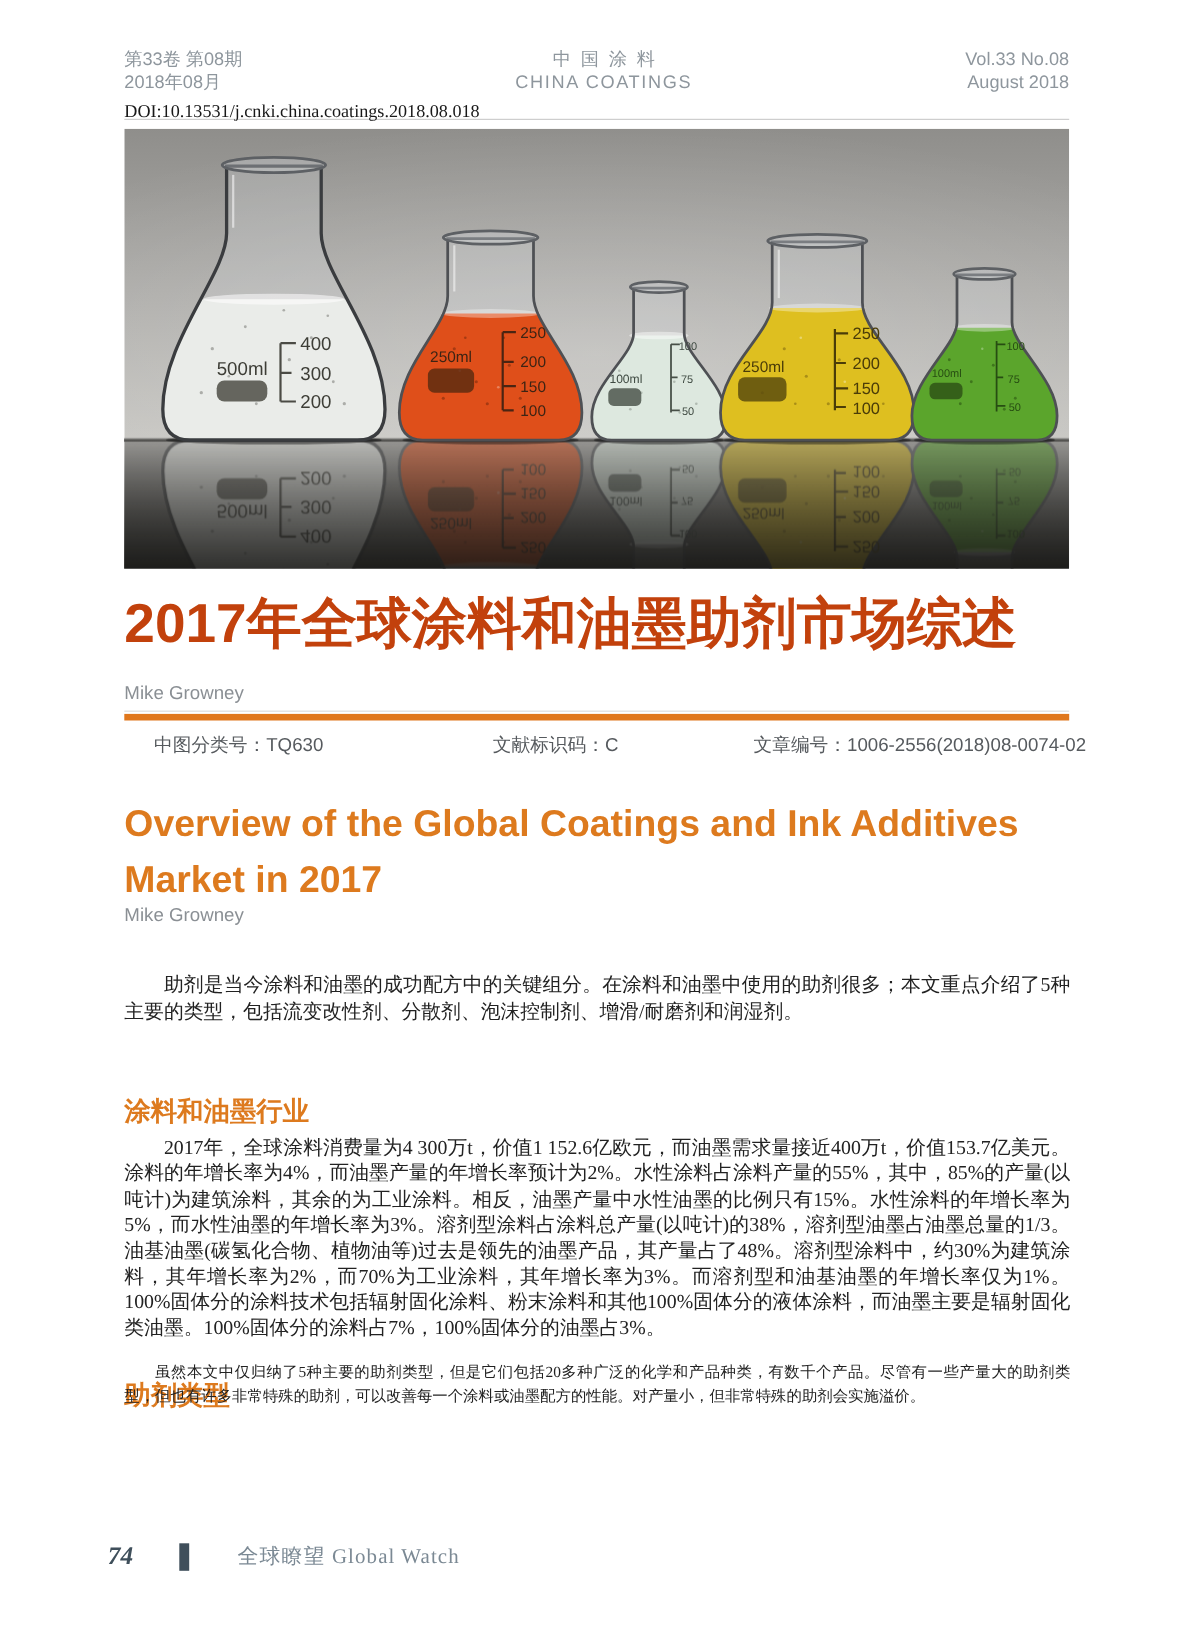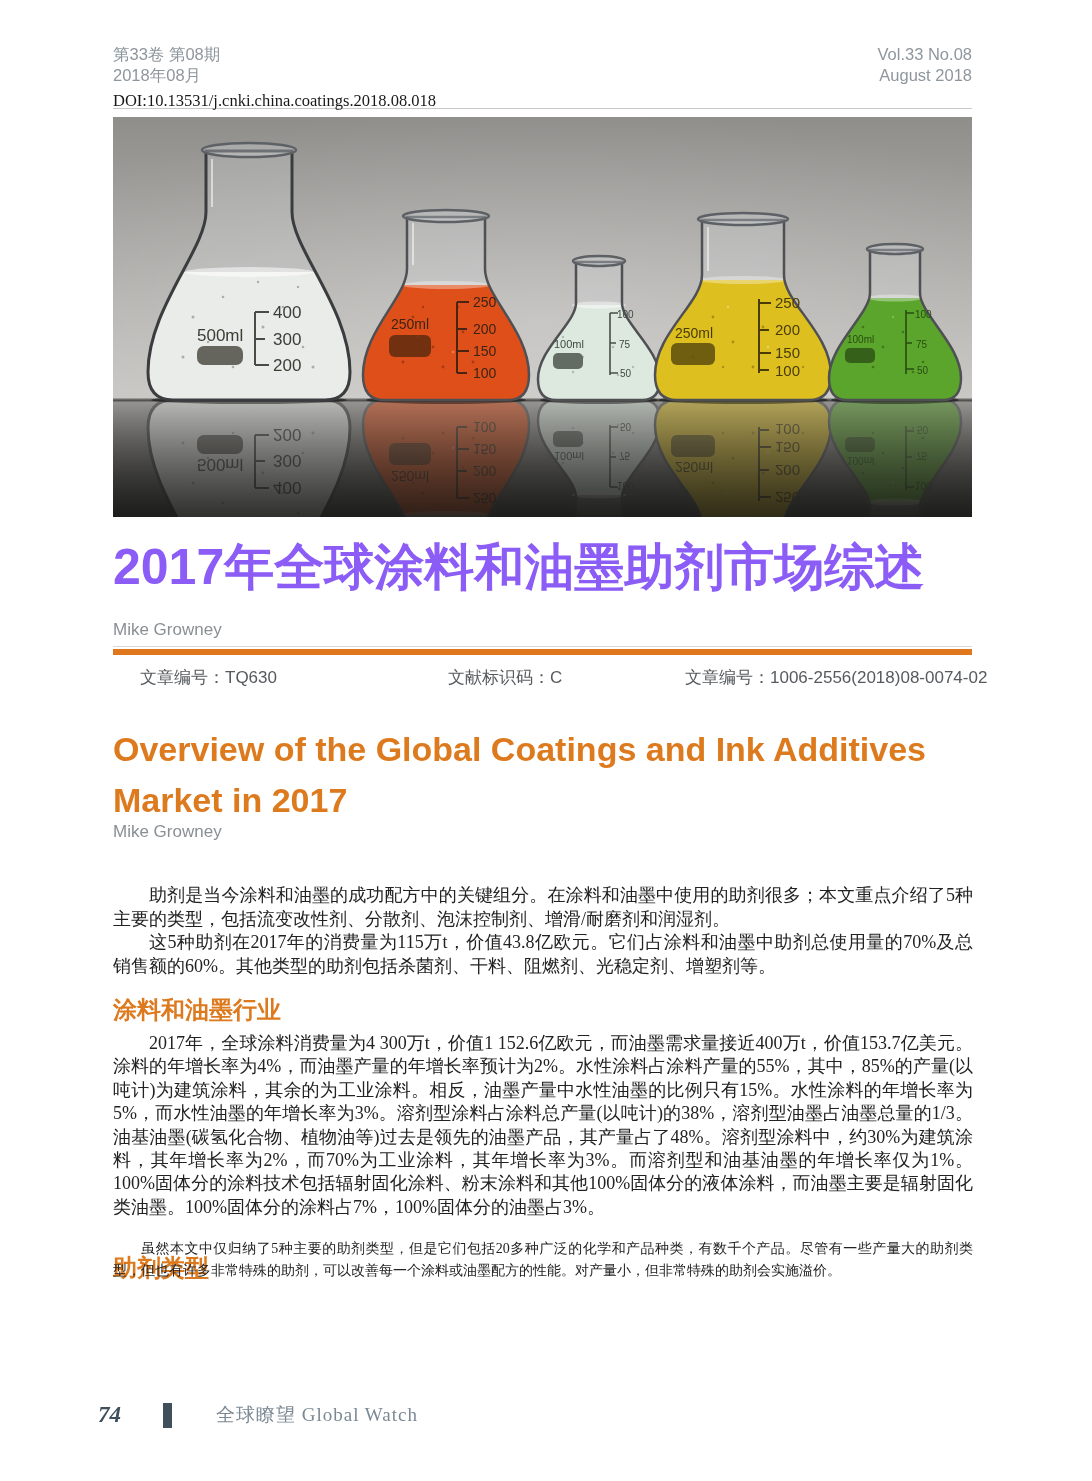--- a/index.html
+++ b/index.html
@@ -22,21 +22,21 @@
          font-family:"Liberation Serif", serif; }
 
   
   .photo { position:absolute; left:113px; top:117px; width:859px; height:400px; }
   .photo svg { display:block; width:859px; height:400px; }
   .photo text { font-family:"Liberation Sans", sans-serif; }
 
   
   .title-cn { position:absolute; left:113px; top:536px; width:870px;
               font-family:"Liberation Sans", sans-serif; font-weight:bold;
-              font-size:50px; line-height:62px; color:#8b5cf6; white-space:nowrap; }
+              font-size:50px; line-height:62px; color:#c2410c; white-space:nowrap; }
   .author1 { position:absolute; left:113px; top:620px; width:859px;
              font-family:"Liberation Sans", sans-serif; font-size:17px; color:#8a8f94;
              padding-bottom:6px; border-bottom:1px solid #d9d9d9; }
   .rule-orange { position:absolute; left:113px; top:649px; width:859px; height:6px;
                  background:#e0771c; }
   .meta { position:absolute; left:113px; top:666px; width:859px; height:22px;
           font-family:"Liberation Sans", sans-serif; font-size:17px; color:#565a5e; }
   .meta span { position:absolute; top:0; white-space:nowrap; }
   .meta .m1 { left:27px; }
   .meta .m2 { left:335px; }
@@ -71,20 +71,24 @@
 </style>
 </head>
 <body>
 
 <div class="page">
 
   <header class="hdr">
     <div class="hdr-left">
       <div>第33卷 第08期</div>
       <div>2018年08月</div>
+    </div>
+    <div class="hdr-center">
+      <div class="journal-cn">中国涂料</div>
+      <div class="journal-en">CHINA COATINGS</div>
     </div>
     <div class="hdr-right">
       <div>Vol.33 No.08</div>
       <div>August 2018</div>
     </div>
   </header>
 
   <div class="doi">DOI:10.13531/j.cnki.china.coatings.2018.08.018</div>
 
   <figure class="photo">
@@ -294,32 +298,31 @@
       <use href="#flasksG"></use>
     </svg>
   </figure>
 
   <h1 class="title-cn">2017年全球涂料和油墨助剂市场综述</h1>
 
   <div class="author1">Mike Growney</div>
   <div class="rule-orange"></div>
 
   <div class="meta">
-    <span class="m1">文章编号：TQ630</span>
+    <span class="m1">中图分类号：TQ630</span>
     <span class="m2">文献标识码：C</span>
     <span class="m3">文章编号：1006-2556(2018)08-0074-02</span>
   </div>
 
   <h2 class="title-en">Overview of the Global Coatings and Ink Additives
 Market in 2017</h2>
   <div class="author2">Mike Growney</div>
 
   <div class="abstract">
     <p>助剂是当今涂料和油墨的成功配方中的关键组分。在涂料和油墨中使用的助剂很多；本文重点介绍了5种主要的类型，包括流变改性剂、分散剂、泡沫控制剂、增滑/耐磨剂和润湿剂。</p>
-    <p>这5种助剂在2017年的消费量为115万t，价值43.8亿欧元。它们占涂料和油墨中助剂总使用量的70%及总销售额的60%。其他类型的助剂包括杀菌剂、干料、阻燃剂、光稳定剂、增塑剂等。</p>
   </div>
 
   <h3 class="sec-h sec1-h">涂料和油墨行业</h3>
   <div class="sec1-p bodypara">
     <p>2017年，全球涂料消费量为4 300万t，价值1 152.6亿欧元，而油墨需求量接近400万t，价值153.7亿美元。涂料的年增长率为4%，而油墨产量的年增长率预计为2%。水性涂料占涂料产量的55%，其中，85%的产量(以吨计)为建筑涂料，其余的为工业涂料。相反，油墨产量中水性油墨的比例只有15%。水性涂料的年增长率为5%，而水性油墨的年增长率为3%。溶剂型涂料占涂料总产量(以吨计)的38%，溶剂型油墨占油墨总量的1/3。油基油墨(碳氢化合物、植物油等)过去是领先的油墨产品，其产量占了48%。溶剂型涂料中，约30%为建筑涂料，其年增长率为2%，而70%为工业涂料，其年增长率为3%。而溶剂型和油基油墨的年增长率仅为1%。100%固体分的涂料技术包括辐射固化涂料、粉末涂料和其他100%固体分的液体涂料，而油墨主要是辐射固化类油墨。100%固体分的涂料占7%，100%固体分的油墨占3%。</p>
   </div>
 
   <h3 class="sec-h sec2-h">助剂类型</h3>
   <div class="sec2-p bodypara">
     <p>虽然本文中仅归纳了5种主要的助剂类型，但是它们包括20多种广泛的化学和产品种类，有数千个产品。尽管有一些产量大的助剂类型，但也有许多非常特殊的助剂，可以改善每一个涂料或油墨配方的性能。对产量小，但非常特殊的助剂会实施溢价。</p>

